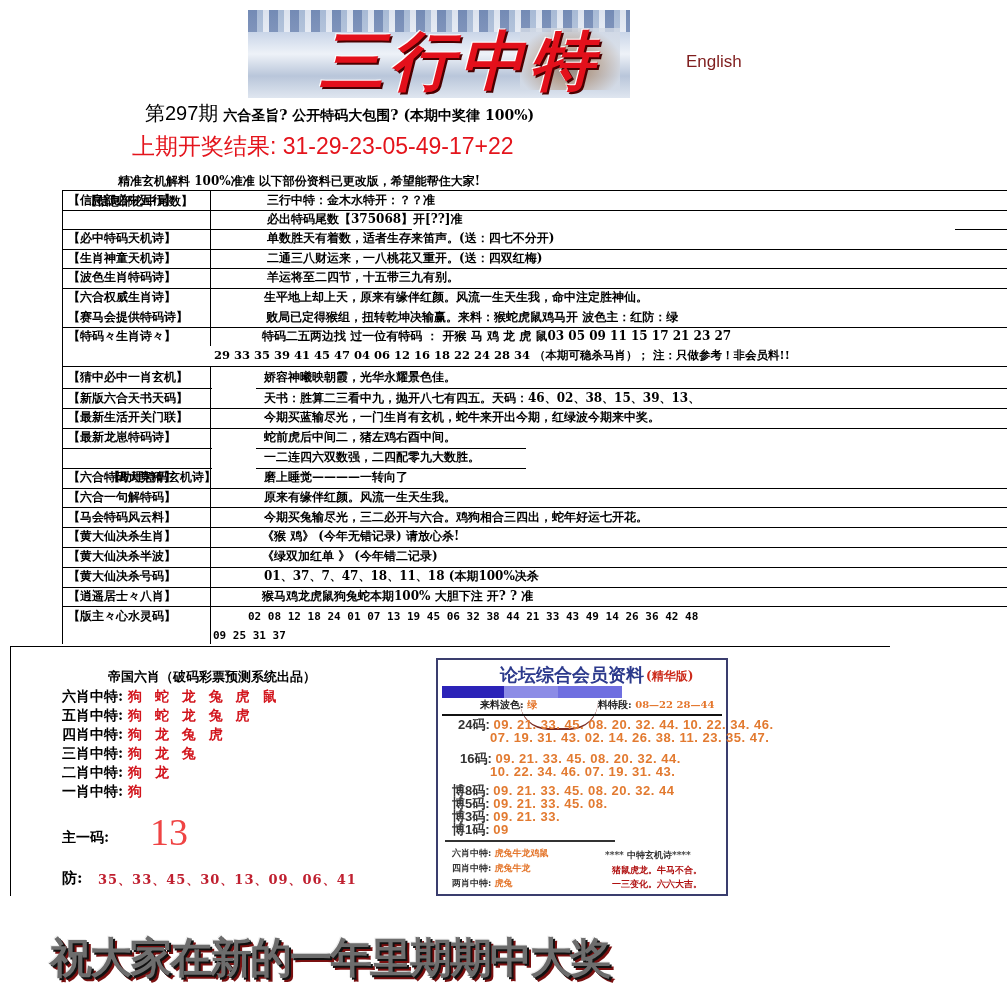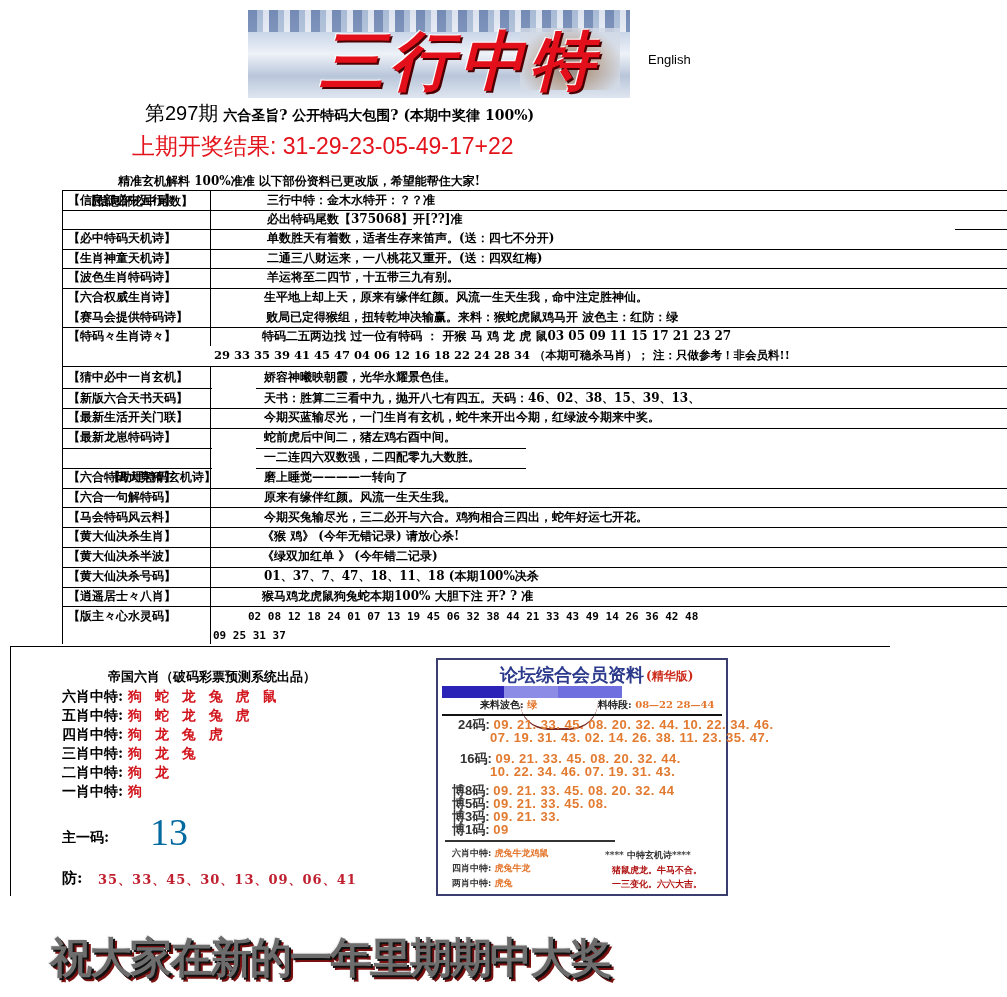--- a/index.html
+++ b/index.html
@@ -11,22 +11,22 @@
   #banner { left:248px; top:10px; width:382px; height:88px;
             background:linear-gradient(180deg,#8ea4c8 0%,#c9d5e8 25%,#eef2f8 50%,#b9c6da 75%,#dfe6f0 100%); }
   #banner-stripe { left:248px; top:10px; width:382px; height:22px;
             background:repeating-linear-gradient(90deg,#6d84b0 0 9px,#aebfd8 9px 15px,#eef1f7 15px 21px); opacity:.8; }
   #banner-photo { left:520px; top:28px; width:100px; height:62px;
             background:radial-gradient(ellipse at 50% 60%,#7a6b62 0%,#b69e8a 35%,#d4dbe6 75%); opacity:.8; }
   #logo-title { left:300px; top:26px; width:320px; height:70px; text-align:center;
             font-family:"DejaVu Serif", serif; font-weight:bold; font-style:italic;
             font-size:64px; line-height:70px; color:#e3101b; letter-spacing:6px;
             text-shadow:2px 2px 0 #4a0000, -1px -1px 0 #fff; }
-  #english-link { left:648px; top:52px; font-family:"Liberation Sans", sans-serif;
-            font-size:13px; color:#000000; }
+  #english-link { left:686px; top:52px; font-family:"Liberation Sans", sans-serif;
+            font-size:17px; color:#7f1d1d; }
 
   #issue-line { left:145px; top:100px; font-size:14px; font-weight:bold; white-space:nowrap; }
   #issue-line .big { font-family:"Liberation Sans", sans-serif; font-size:20px; font-weight:normal; }
   #last-result { left:132px; top:131px; font-family:"Liberation Sans", sans-serif;
             font-size:23px; color:#e4141c; white-space:nowrap; }
 
   #notice { left:118px; top:173px; font-size:12px; font-weight:bold; white-space:nowrap; }
 
   
   .row-label { position:absolute; left:64px; width:146px; height:19px;
@@ -35,21 +35,21 @@
   .hline { position:absolute; height:0; border-top:1.5px solid #000; }
   .vline { position:absolute; width:0; border-left:1.5px solid #000; }
 
   
   #bl-frame-top { left:10px; top:646px; width:880px; border-top:1px solid #000; }
   #bl-frame-left { left:10px; top:646px; height:250px; border-left:1px solid #000; }
   #six-title { left:108px; top:668px; font-size:13px; font-weight:bold; white-space:nowrap; }
   .zodiac-row { position:absolute; left:62px; font-size:14px; font-weight:bold; white-space:nowrap; line-height:19px; }
   .zodiac-row .red { color:#d2141c; letter-spacing:4px; }
   #main-code-label { left:62px; top:829px; font-size:14px; font-weight:bold; }
-  #main-code { left:150px; top:810px; font-family:"Liberation Serif", serif; font-size:38px; color:#0369a1; }
+  #main-code { left:150px; top:810px; font-family:"Liberation Serif", serif; font-size:38px; color:#ef4444; }
   #guard-label { left:62px; top:869px; font-size:15px; font-weight:bold; }
   #guard-values { left:98px; top:871px; font-size:13px; font-weight:bold; color:#c02030; letter-spacing:1px; white-space:nowrap; }
 
   
   #member-box { left:436px; top:658px; width:292px; height:238px; box-sizing:border-box;
             border:2px solid #3a3d6e; background:#fff; }
   #mb-title { left:500px; top:663px; font-size:18px; font-weight:bold; color:#2c3a8c; white-space:nowrap;
             font-family:Liberation Mono, monospace; }
   #mb-edition { left:646px; top:668px; font-size:12px; font-weight:bold; color:#cc2a1a; white-space:nowrap; }
   #mb-bar1 { left:442px; top:686px; width:62px; height:12px; background:#2b23b8; }

